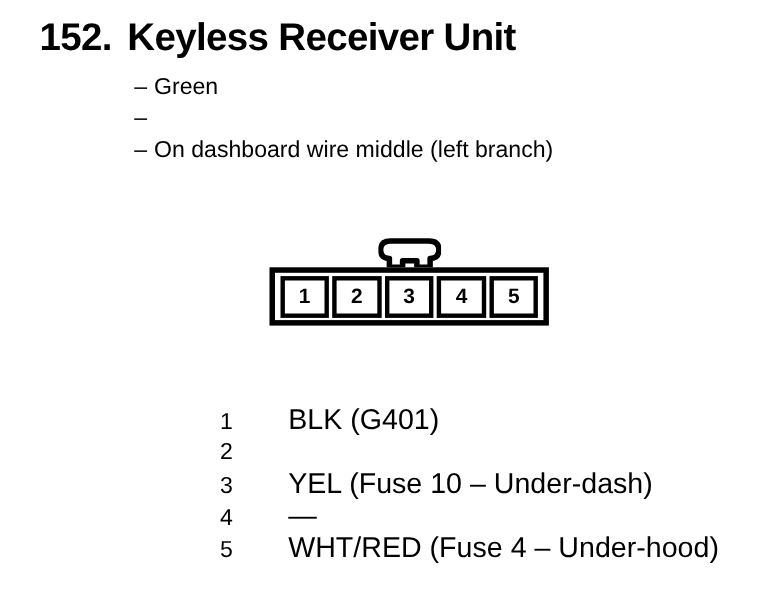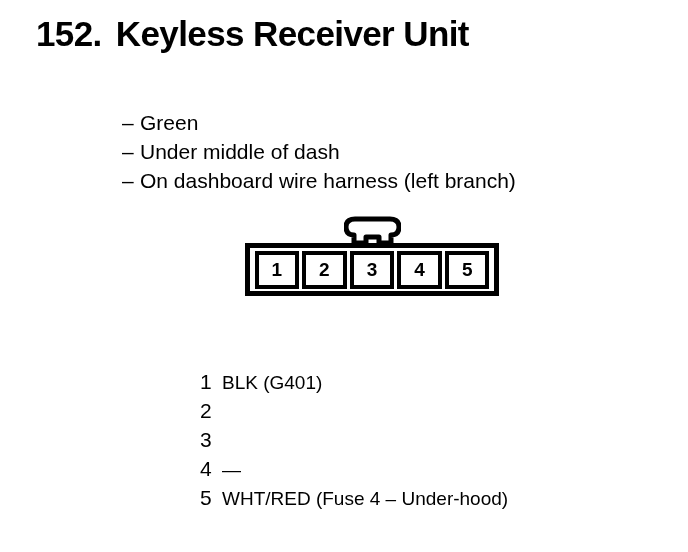--- a/index.html
+++ b/index.html
@@ -52,21 +52,20 @@
     white-space: nowrap;
     height: 29px;
   }
   .bullet-dash {
     width: 18px;
     flex: 0 0 18px;
     font-size: 21px;
   }
   .bullet-text {
     font-size: 21px;
-    margin-top: 44px;
   }
 
   
   .connector {
     position: absolute;
     left: 245px;
     top: 216px;
     width: 254px;
     height: 80px;
   }
@@ -120,44 +119,44 @@
     align-items: baseline;
     height: 29px;
     white-space: nowrap;
   }
   .legend-num {
     width: 22px;
     flex: 0 0 22px;
     font-size: 21px;
   }
   .legend-desc {
-    font-size: 19px;
+    font-size: 26px;
+    margin-left: 40px;
   }
 </style>
 </head>
 <body>
 
 <div class="page">
 
   <div class="title">
     <span class="num">152.</span><span>Keyless Receiver Unit</span>
   </div>
 
   <div class="bullets">
     <div class="bullet-row">
       <span class="bullet-dash">–</span>
       <span class="bullet-text">Green</span>
     </div>
     <div class="bullet-row">
       <span class="bullet-dash">–</span>
-      <span class="bullet-text">Under middle of dash</span>
     </div>
     <div class="bullet-row">
       <span class="bullet-dash">–</span>
-      <span class="bullet-text">On dashboard wire harness (left branch)</span>
+      <span class="bullet-text">On dashboard wire middle (left branch)</span>
     </div>
   </div>
 
   <div class="connector">
 
     <div class="latch">
       <svg width="57" height="29" viewBox="0 0 57 29" xmlns="http://www.w3.org/2000/svg">
         <path d="M10 27 L10 19 Q2 19 2 11 Q2 3 11 3 L46 3 Q55 3 55 11 Q55 19 47 19 L47 27 L35 27 L35 21 L22 21 L22 27 Z" fill="none" stroke="#000000" stroke-width="5" stroke-linejoin="round" stroke-linecap="butt"></path>
       </svg>
     </div>
@@ -175,20 +174,21 @@
   <div class="legend">
     <div class="legend-row">
       <span class="legend-num">1</span>
       <span class="legend-desc">BLK (G401)</span>
     </div>
     <div class="legend-row">
       <span class="legend-num">2</span>
     </div>
     <div class="legend-row">
       <span class="legend-num">3</span>
+      <span class="legend-desc">YEL (Fuse 10 – Under-dash)</span>
     </div>
     <div class="legend-row">
       <span class="legend-num">4</span>
       <span class="legend-desc">—</span>
     </div>
     <div class="legend-row">
       <span class="legend-num">5</span>
       <span class="legend-desc">WHT/RED (Fuse 4 – Under-hood)</span>
     </div>
   </div>

